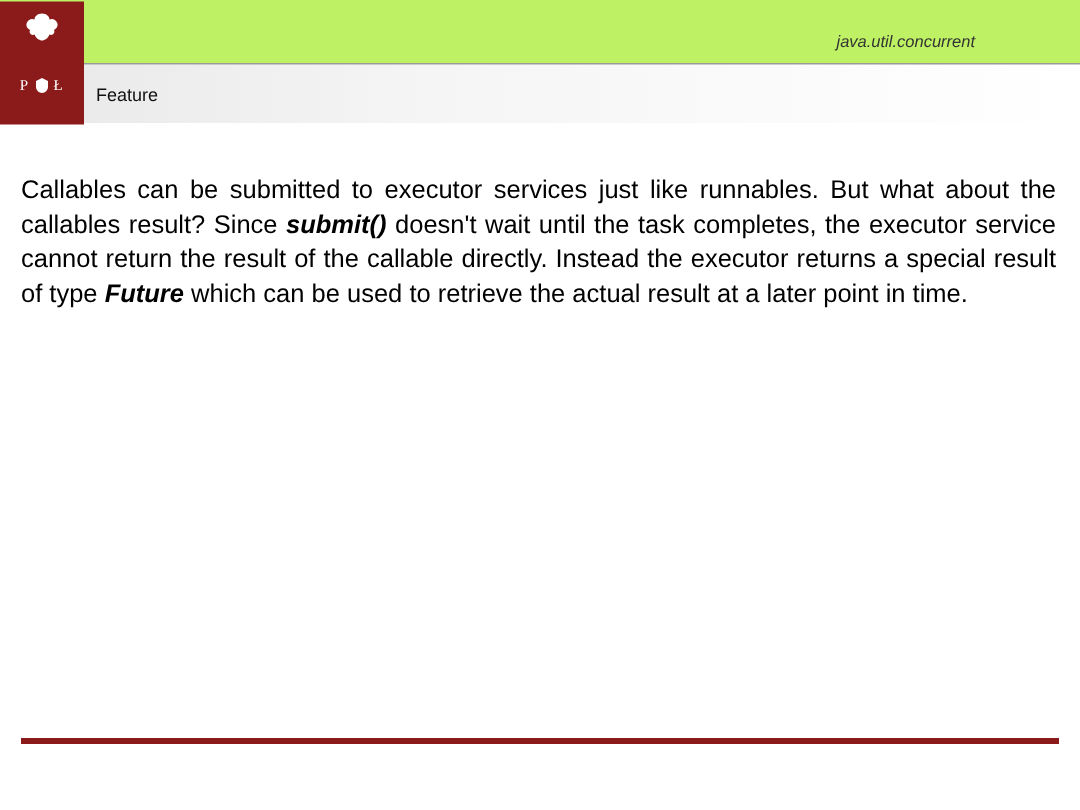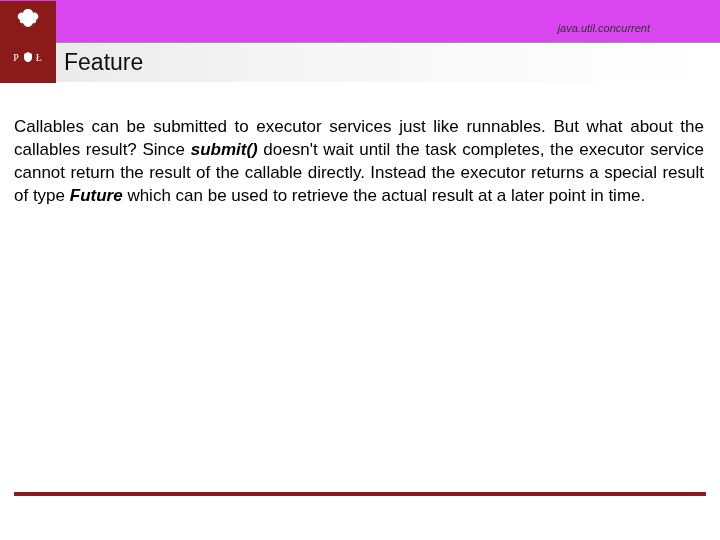--- a/index.html
+++ b/index.html
@@ -12,21 +12,21 @@
       height: 540px;
       background: white;
       font-family: Arial, Helvetica, sans-serif;
       position: relative;
       overflow: hidden;
     }
     .top-bar {
       width: 100%;
       height: 42px;
       position: relative;
-      background: #d946ef;
+      background: #bef264;
     }
     .package-label {
       position: absolute;
       right: 70px;
       top: 22px;
       font-size: 11px;
       font-style: italic;
       color: #333;
     }
     .header-band {
@@ -68,21 +68,21 @@
       align-items: center;
       gap: 2px;
     }
     .logo-crest {
       display: inline-block;
       width: 12px;
       height: 12px;
     }
     .feature-title {
       margin-left: 64px;
-      font-size: 23px;
+      font-size: 12px;
       font-weight: normal;
       color: #111;
     }
     .content {
       padding: 34px 16px 0 14px;
     }
     .body-text {
       font-size: 17px;
       line-height: 1.35;
       color: #000;

